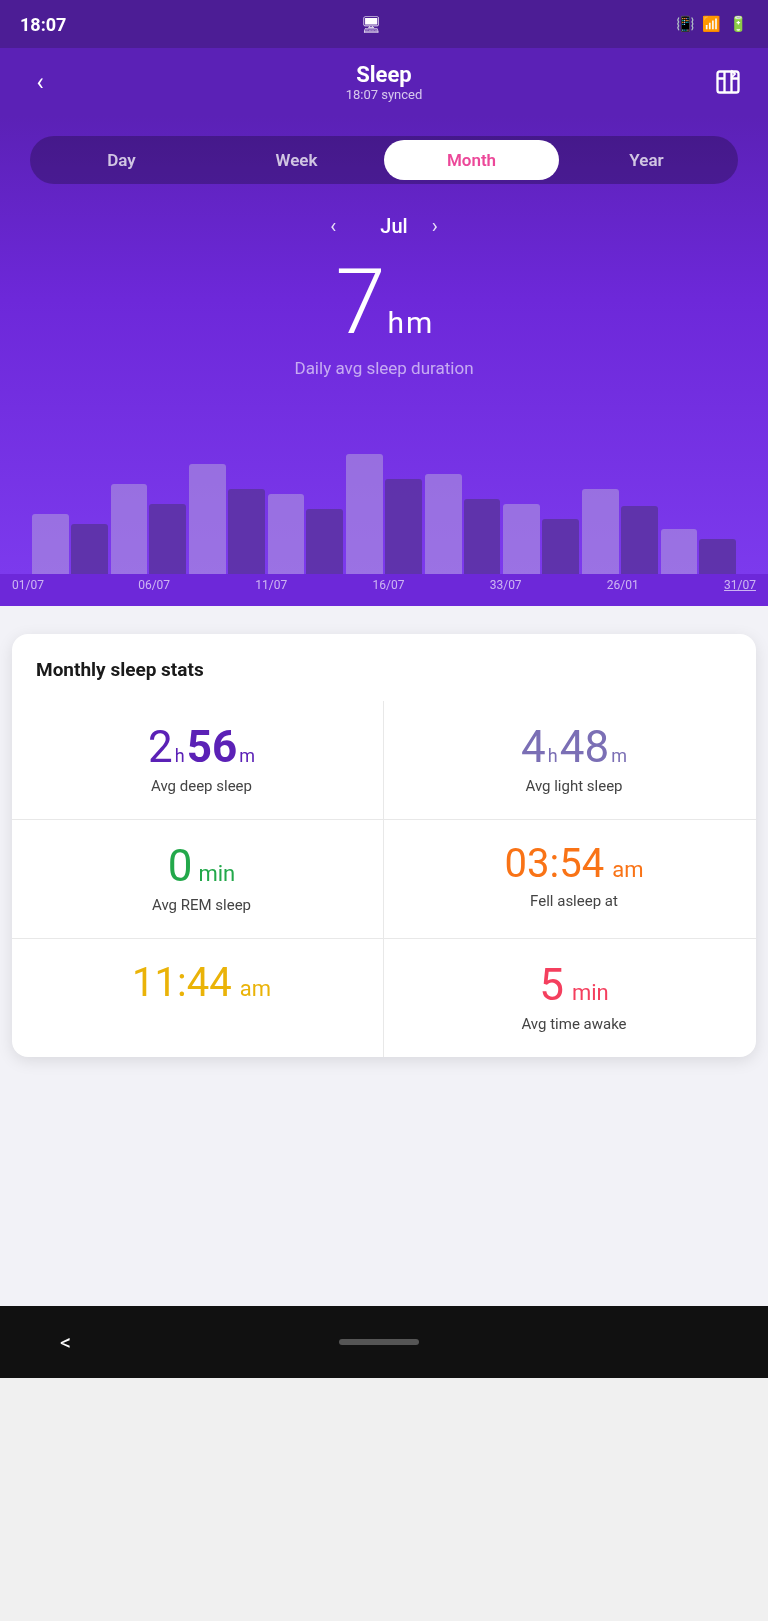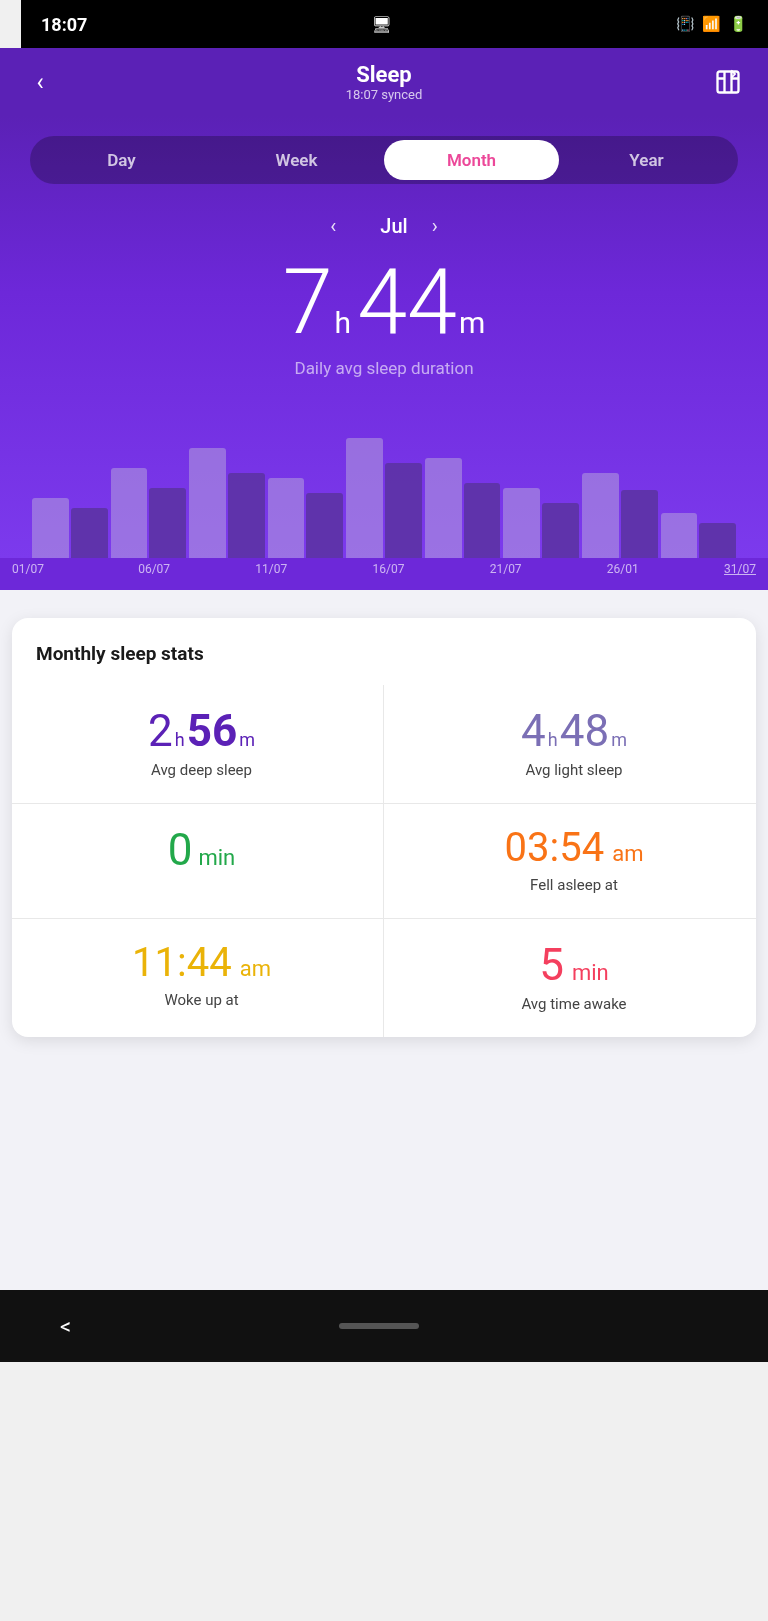--- a/index.html
+++ b/index.html
@@ -7,28 +7,27 @@
     body {
       width: 768px;
       min-height: 1621px;
       font-family: 'Roboto', Arial, sans-serif;
       background: #f0f0f0;
       overflow-x: hidden;
     }
 
     
     .status-bar {
-      background: #000000;
+      background: #4c1d95;
       height: 48px;
       display: flex;
       align-items: center;
       justify-content: space-between;
       padding: 0 20px;
       color: white;
-      margin-left: 21px;
     }
     .status-time {
       font-size: 18px;
       font-weight: bold;
     }
     .status-icons {
       display: flex;
       align-items: center;
       gap: 8px;
     }
@@ -119,20 +118,21 @@
 
     
     .sleep-duration {
       text-align: center;
       margin-bottom: 10px;
     }
     .sleep-label {
       text-align: center;
       color: rgba(255,255,255,0.6);
       font-size: 17px;
+      margin-bottom: 16px;
     }
 
     
     .chart-area {
       position: relative;
       height: 180px;
       padding: 0 8px;
       display: flex;
       align-items: flex-end;
       gap: 3px;
@@ -269,21 +269,20 @@
   <div class="month-nav">
     <span class="nav-arrow">‹</span>
     <span class="month-label">Jul</span>
     <span class="nav-arrow">›</span>
   </div>
 
   <div class="sleep-duration">
     <div style="display:inline-flex; align-items:baseline; gap:2px;">
       <span style="color:white; font-size:90px; font-weight:300; line-height:1;">7</span>
       <span style="color:white; font-size:30px; font-weight:400; vertical-align:baseline; margin-bottom:8px;">h</span>
-      <span style="color:white; font-size:90px; font-weight:300; line-height:1; margin-left:4px;">44</span>
       <span style="color:white; font-size:30px; font-weight:400; vertical-align:baseline; margin-bottom:8px;">m</span>
     </div>
   </div>
   <div class="sleep-label">Daily avg sleep duration</div>
 
   <div style="padding: 0 4px;">
     <div class="chart-area" id="chart-bars">
     <div style="display: flex; align-items: flex-end; gap: 2px; flex: 1 1 0%;">
           <div style="flex: 1 1 0%; height: 60px; border-radius: 3px 3px 0px 0px; background: rgba(180, 160, 220, 0.55);"></div>
           <div style="flex: 1 1 0%; height: 50px; border-radius: 3px 3px 0px 0px; background: rgba(90, 50, 160, 0.85);"></div>
@@ -322,21 +321,21 @@
         </div>
       </div>
   </div>
 </div>
 
 <div style="background: #6d28d9; display:flex; justify-content:space-between; padding: 4px 12px 14px 12px;">
   <span class="chart-label" style="font-size:12px; color:rgba(255,255,255,0.65);">01/07</span>
   <span class="chart-label" style="font-size:12px; color:rgba(255,255,255,0.65);margin-left:9px;">06/07</span>
   <span class="chart-label" style="font-size:12px; color:rgba(255,255,255,0.65);">11/07</span>
   <span class="chart-label" style="font-size:12px; color:rgba(255,255,255,0.65);">16/07</span>
-  <span class="chart-label" style="font-size:12px; color:rgba(255,255,255,0.65);">21/07</span>
+  <span class="chart-label" style="font-size:12px; color:rgba(255,255,255,0.65);">33/07</span>
   <span class="chart-label" style="font-size:12px; color:rgba(255,255,255,0.65);">26/01</span>
   <span class="chart-label" style="font-size:12px; color:rgba(255,255,255,0.65);text-decoration:underline;">31/07</span>
 </div>
 
 <div style="background: #f2f2f7; min-height: 700px; padding: 12px 0 24px 0;">
 
   <div class="stats-card">
     <div class="stats-title">Monthly sleep stats</div>
     <div class="stats-grid">
 
@@ -358,36 +357,36 @@
           <span class="stat-unit color-light-sleep">m</span>
         </div>
         <div class="stat-label">Avg light sleep</div>
       </div>
 
       <div class="stats-cell">
         <div class="stat-value">
           <span class="stat-big color-rem">0</span>
           <span class="stat-sub color-rem" style="font-size:22px; margin-left:4px;">min</span>
         </div>
+        <div class="stat-label">Avg REM sleep</div>
       </div>
 
       <div class="stats-cell">
         <div class="stat-value">
           <span class="stat-big color-fell-asleep" style="font-size:40px;">03:54</span>
           <span class="stat-sub color-fell-asleep" style="font-size:22px; margin-left:6px;">am</span>
         </div>
         <div class="stat-label">Fell asleep at</div>
       </div>
 
       <div class="stats-cell">
         <div class="stat-value">
           <span class="stat-big color-woke-up" style="font-size:40px;">11:44</span>
           <span class="stat-sub color-woke-up" style="font-size:22px; margin-left:6px;">am</span>
         </div>
-        <div class="stat-label">Woke up at</div>
       </div>
 
       <div class="stats-cell">
         <div class="stat-value">
           <span class="stat-big color-time-awake">5</span>
           <span class="stat-sub color-time-awake" style="font-size:22px; margin-left:6px;">min</span>
         </div>
         <div class="stat-label">Avg time awake</div>
       </div>
 

